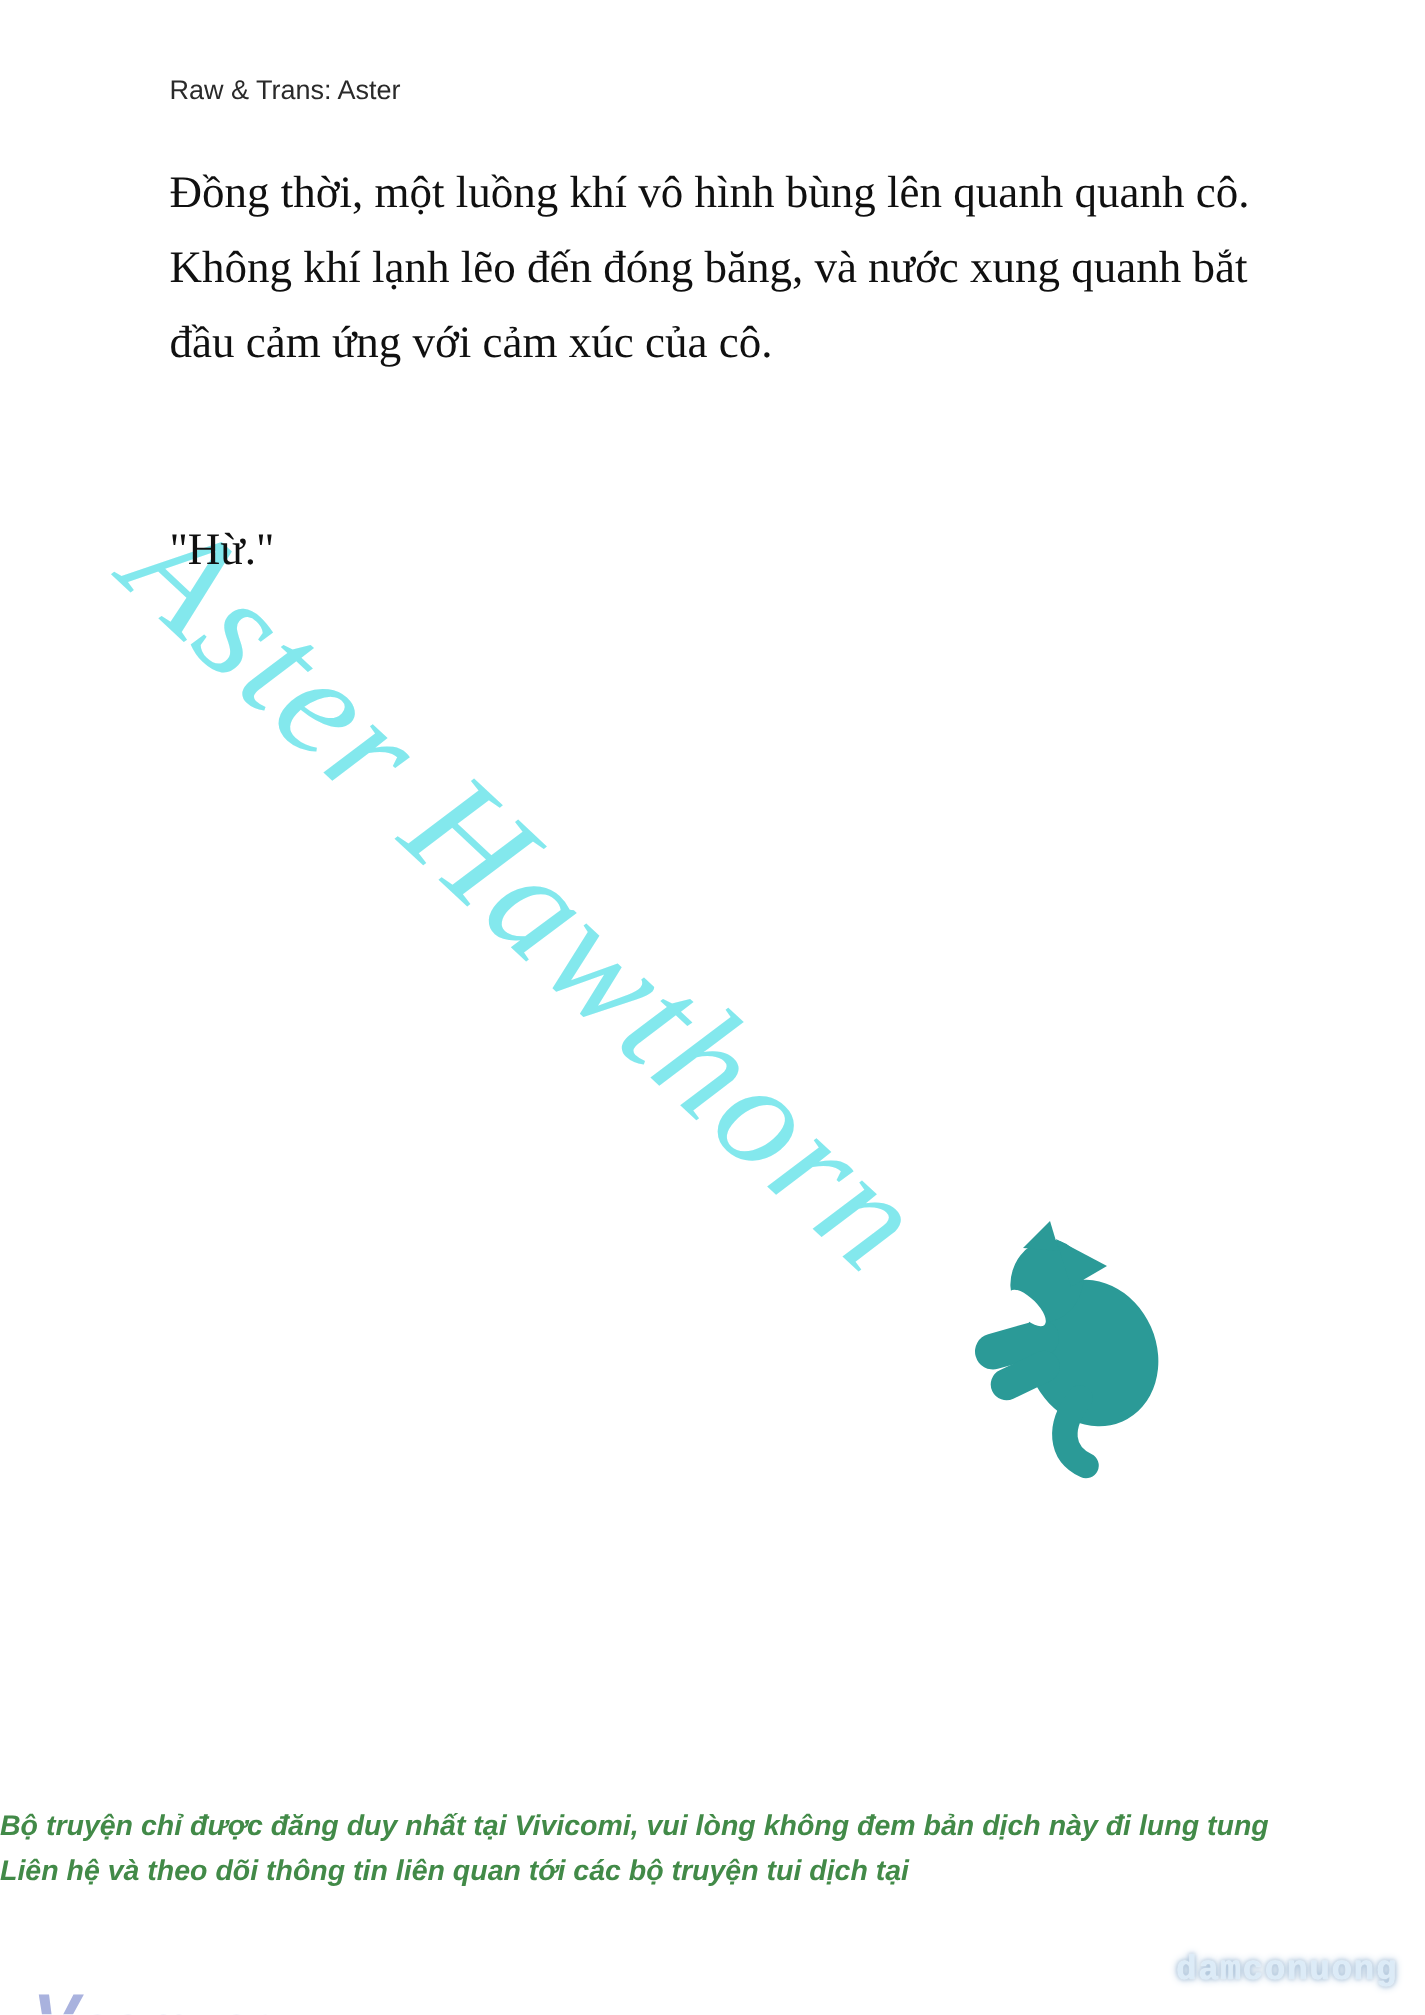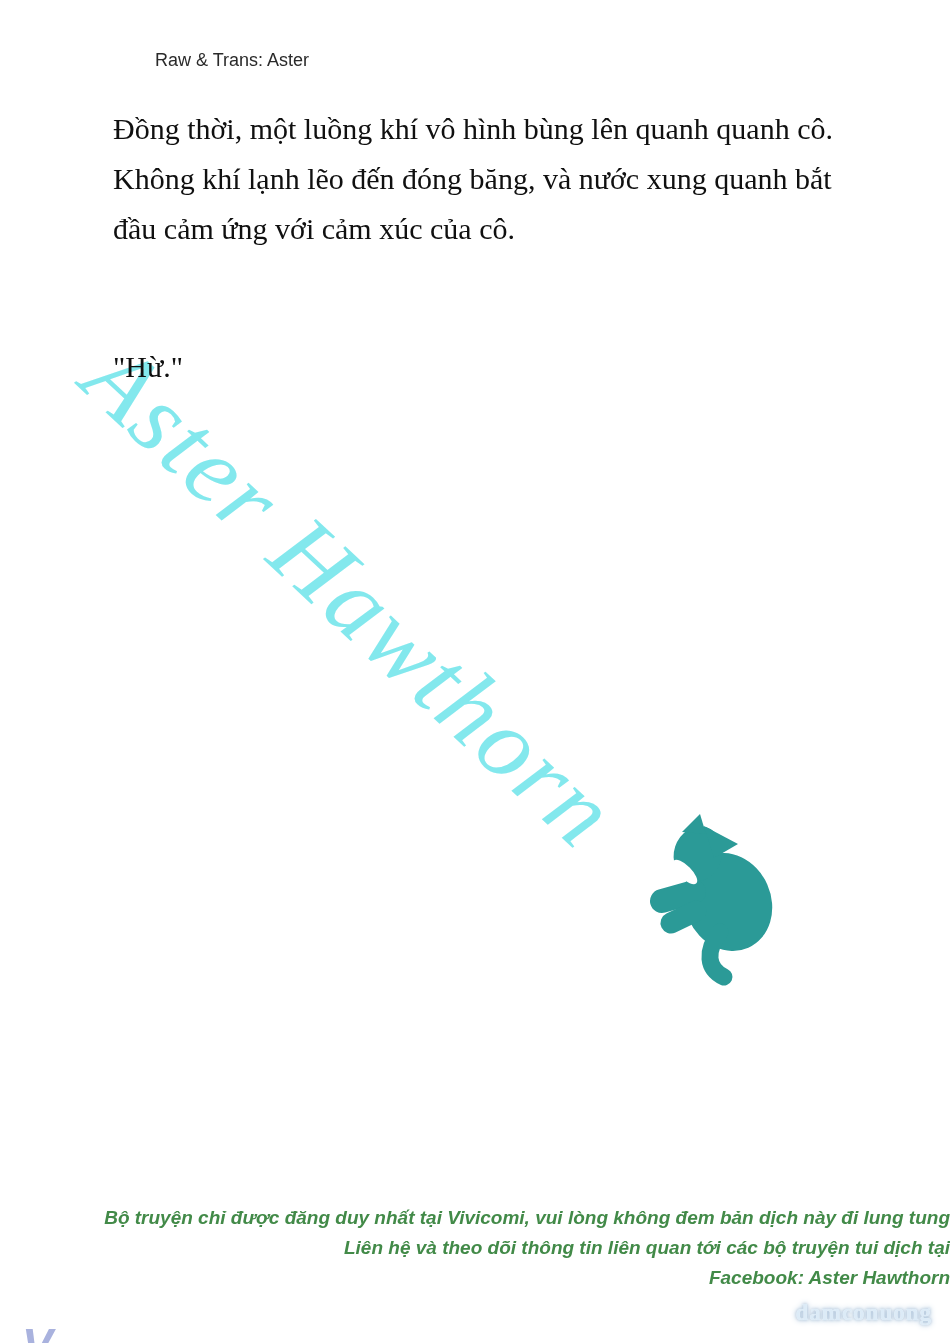--- a/index.html
+++ b/index.html
@@ -12,21 +12,20 @@
     font-family: "Liberation Serif", serif;
   }
   .credit {
     position: absolute;
     left: 113px;
     top: 50px;
     font-family: "Liberation Sans", sans-serif;
     font-size: 18px;
     color: #2a2a2a;
     z-index: 2;
-    margin-left: 42px;
   }
   .watermark {
     position: absolute;
     left: 140px;
     top: 320px;
     transform: rotate(43deg);
     transform-origin: 0 0;
     font-family: "Liberation Serif", serif;
     font-style: italic;
     font-size: 100px;
@@ -53,21 +52,21 @@
     top: 812px;
     width: 128px;
     height: 180px;
     z-index: 3;
   }
   .footer {
     position: absolute;
     left: 0;
     top: 1203px;
     width: 950px;
-    text-align: right;
+    text-align: left;
     font-family: "Liberation Sans", sans-serif;
     font-weight: bold;
     font-style: italic;
     font-size: 19px;
     line-height: 30px;
     color: #428a48;
     z-index: 2;
   }
   .vcomycs {
     position: absolute;
@@ -80,21 +79,21 @@
     letter-spacing: 1px;
     color: #a9b2de;
     z-index: 2;
     margin-top: 34px;
   }
   .vcomycs::first-letter { font-size: 46px; }
   .damconuong {
     position: absolute;
     right: 18px;
     top: 1300px;
-    font-family: Liberation Serif, serif;
+    font-family: Liberation Mono, monospace;
     font-weight: bold;
     font-size: 23px;
     letter-spacing: 1px;
     color: #dcebf7;
     text-shadow: 0 0 1px #ffffff, 0 0 3px #9db9d4, 0 0 6px #9db9d4;
     z-index: 2;
   }
 </style>
 </head>
 <body>
@@ -127,20 +126,19 @@
 
       <polygon points="56,14 90,32 66,46" fill="#2b9a97"></polygon>
 
       <ellipse cx="37" cy="60" rx="16" ry="6.5" fill="#ffffff" transform="rotate(45 37 60)"></ellipse>
     </svg>
   </div>
 
   <div class="footer">
     <div>Bộ truyện chỉ được đăng duy nhất tại Vivicomi, vui lòng không đem bản dịch này đi lung tung</div>
     <div>Liên hệ và theo dõi thông tin liên quan tới các bộ truyện tui dịch tại</div>
-    <div>Facebook: Aster Hawthorn</div>
   </div>
 
   <div class="vcomycs">Vcomycs</div>
 
   <div class="damconuong">damconuong</div>
 
 </div>
 
 </body></html>

